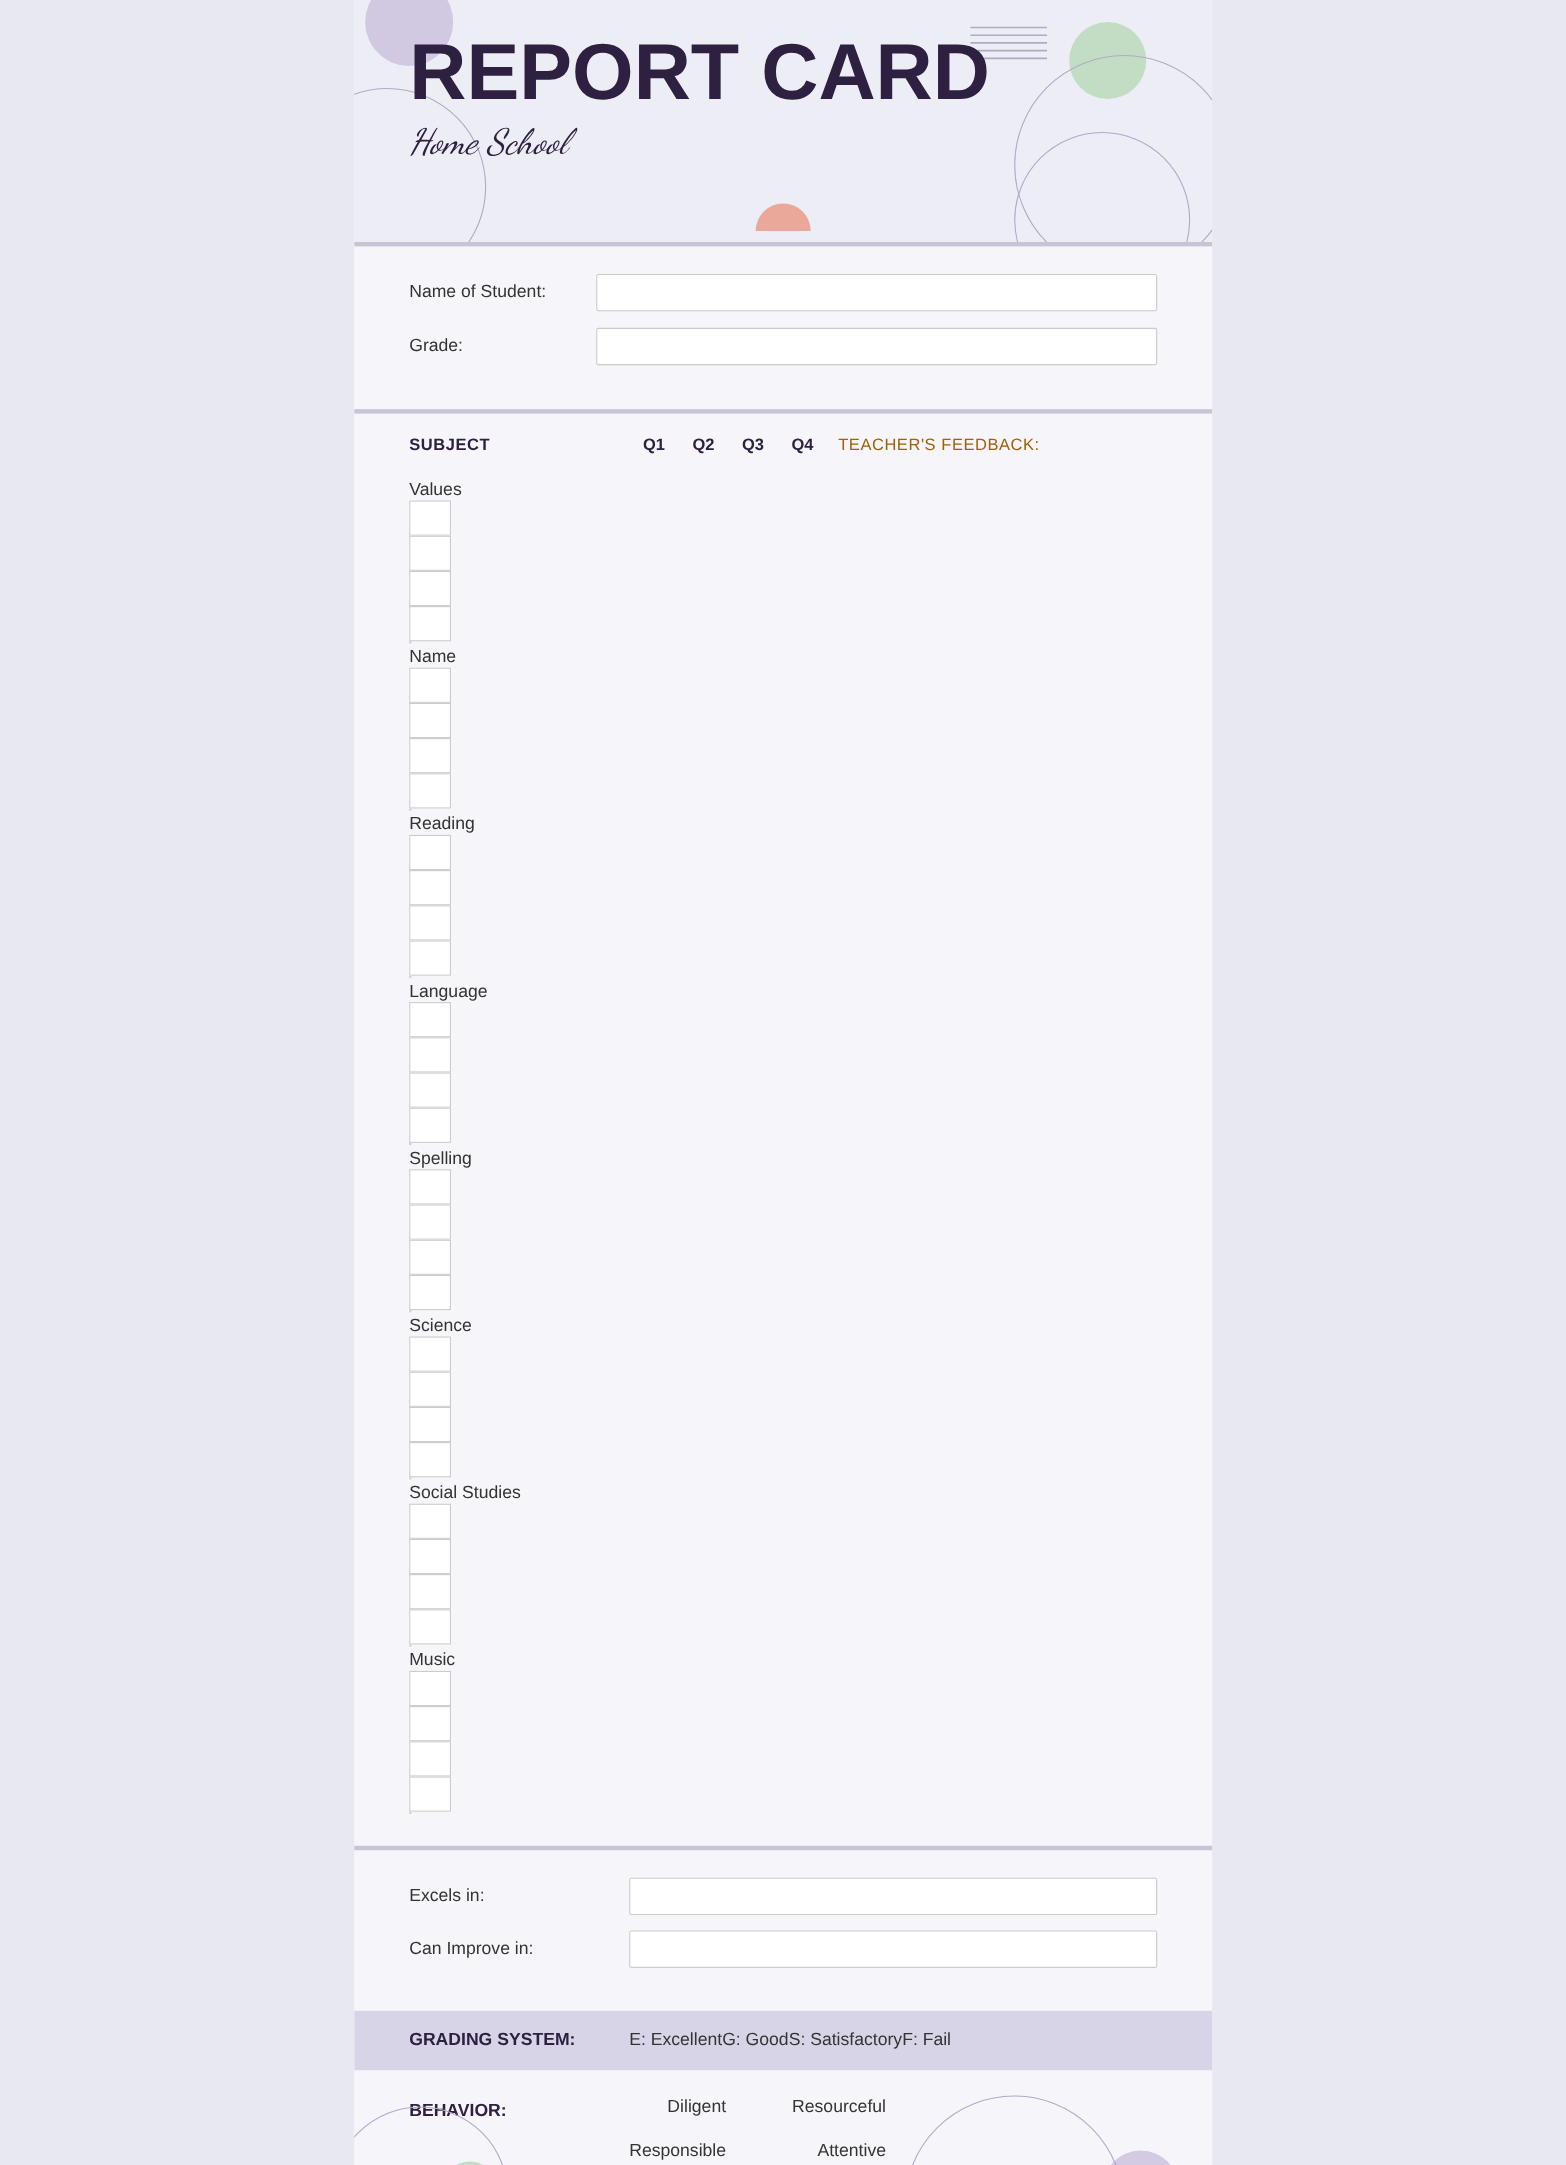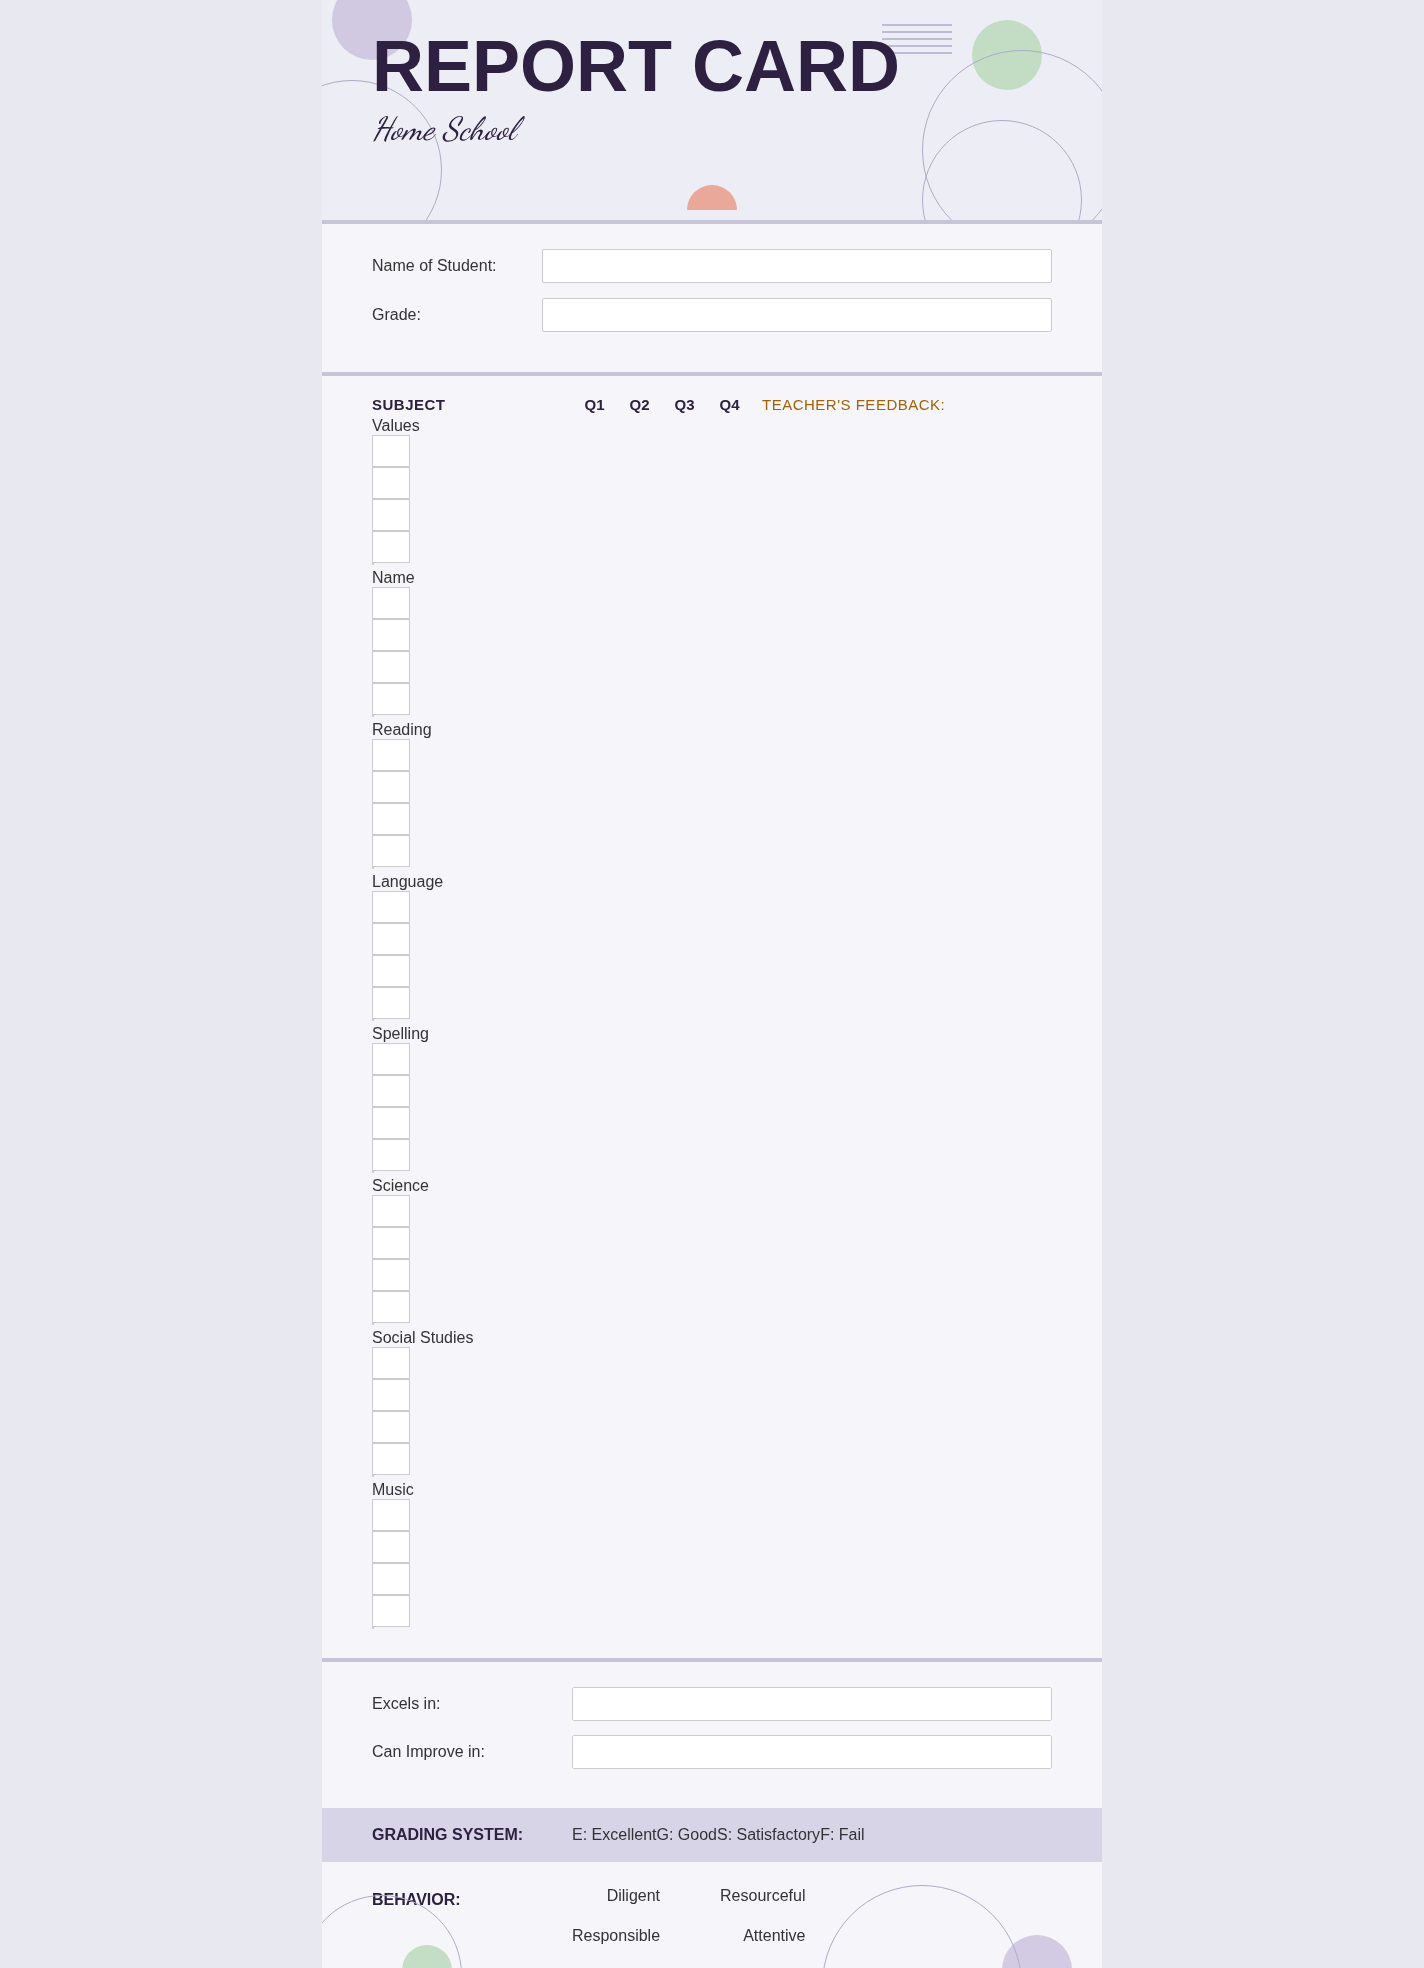--- a/index.html
+++ b/index.html
@@ -167,21 +167,21 @@
     }
 
     
     .grades-section {
       padding: 20px 50px 25px 50px;
     }
 
     .grades-header-row {
       display: flex;
       align-items: flex-start;
-      margin-bottom: 4px;
+      margin-bottom: 24px;
     }
 
     .col-subject {
       width: 200px;
       font-size: 15px;
       font-weight: 900;
       color: #2d2040;
       text-transform: uppercase;
       letter-spacing: 0.5px;
     }

